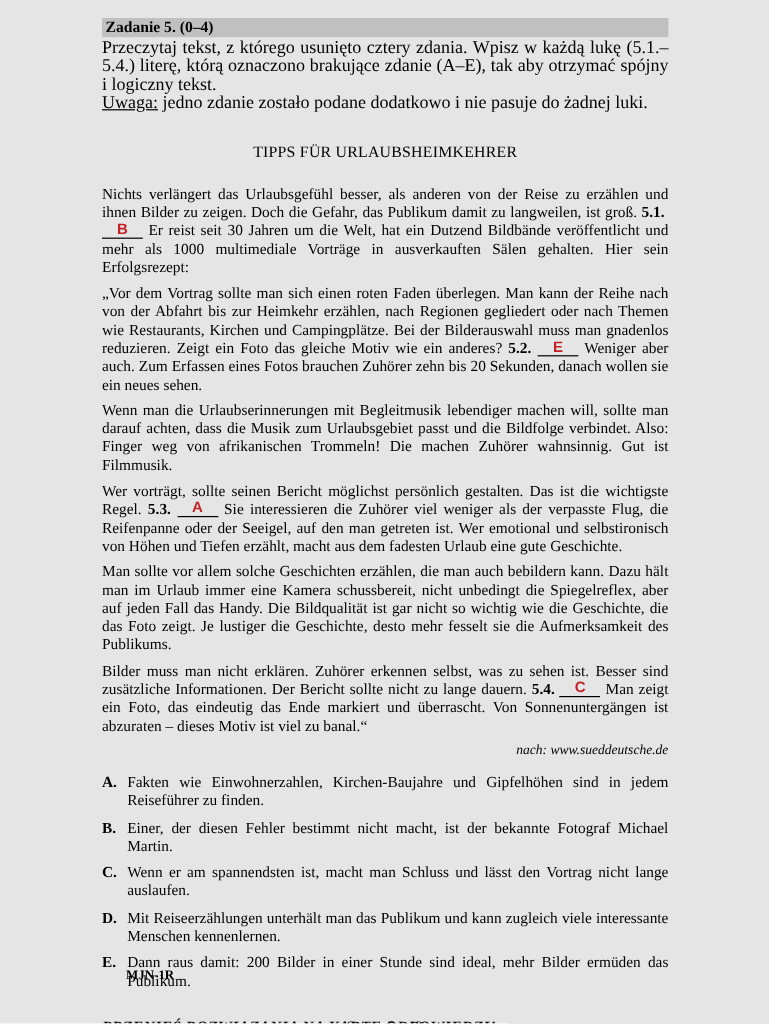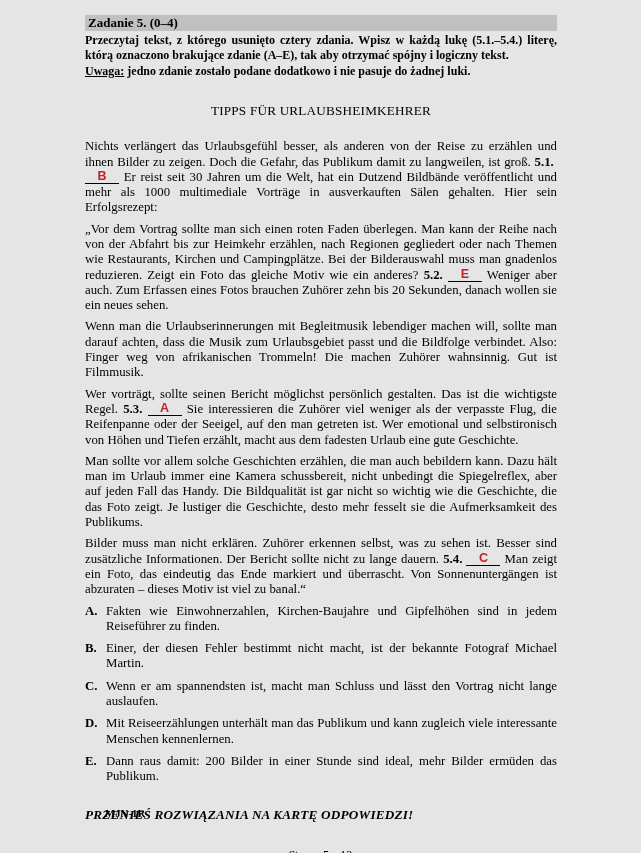--- a/index.html
+++ b/index.html
@@ -20,22 +20,22 @@
   }
   .task-header {
     background: #c0c0c0;
     font-weight: bold;
     font-size: 13px;
     line-height: 16px;
     padding: 0 3px;
   }
   .instructions {
     margin: 2px 0 0 0;
-    font-weight: bold;
-    font-size: 12px;
+    font-weight: normal;
+    font-size: 15px;
     line-height: 15.4px;
     text-align: justify;
   }
   .u { text-decoration: underline; }
   .title {
     margin: 24px 0 20px 0;
     font-size: 13.2px;
     font-weight: normal;
     text-align: center;
     letter-spacing: 0.2px;
@@ -142,20 +142,21 @@
     <p class="body-par">
       <span>Man sollte vor allem solche Geschichten erzählen, die man auch bebildern kann. Dazu hält man im Urlaub immer eine Kamera schussbereit, nicht unbedingt die Spiegelreflex, aber auf jeden Fall das Handy. Die Bildqualität ist gar nicht so wichtig wie die Geschichte, die das Foto zeigt. Je lustiger die Geschichte, desto mehr fesselt sie die Aufmerksamkeit des Publikums.</span>
     </p>
 
     <p class="body-par">
       <span>Bilder muss man nicht erklären. Zuhörer erkennen selbst, was zu sehen ist. Besser sind zusätzliche Informationen. Der Bericht sollte nicht zu lange dauern.</span>
       <span class="gap"><b class="gnum">5.4.</b>&nbsp;<span class="blank"><span class="ans">C</span></span></span>
       <span>Man zeigt ein Foto, das eindeutig das Ende markiert und überrascht. Von Sonnenuntergängen ist abzuraten – dieses Motiv ist viel zu banal.“</span>
     </p>
 
+    <div class="source">nach: www.sueddeutsche.de</div>
 
     <div class="option">
       <span class="opt-label">A.</span>
       <span class="opt-text">Fakten wie Einwohnerzahlen, Kirchen-Baujahre und Gipfelhöhen sind in jedem Reiseführer zu finden.</span>
     </div>
     <div class="option">
       <span class="opt-label">B.</span>
       <span class="opt-text">Einer, der diesen Fehler bestimmt nicht macht, ist der bekannte Fotograf Michael Martin.</span>
     </div>
     <div class="option">

